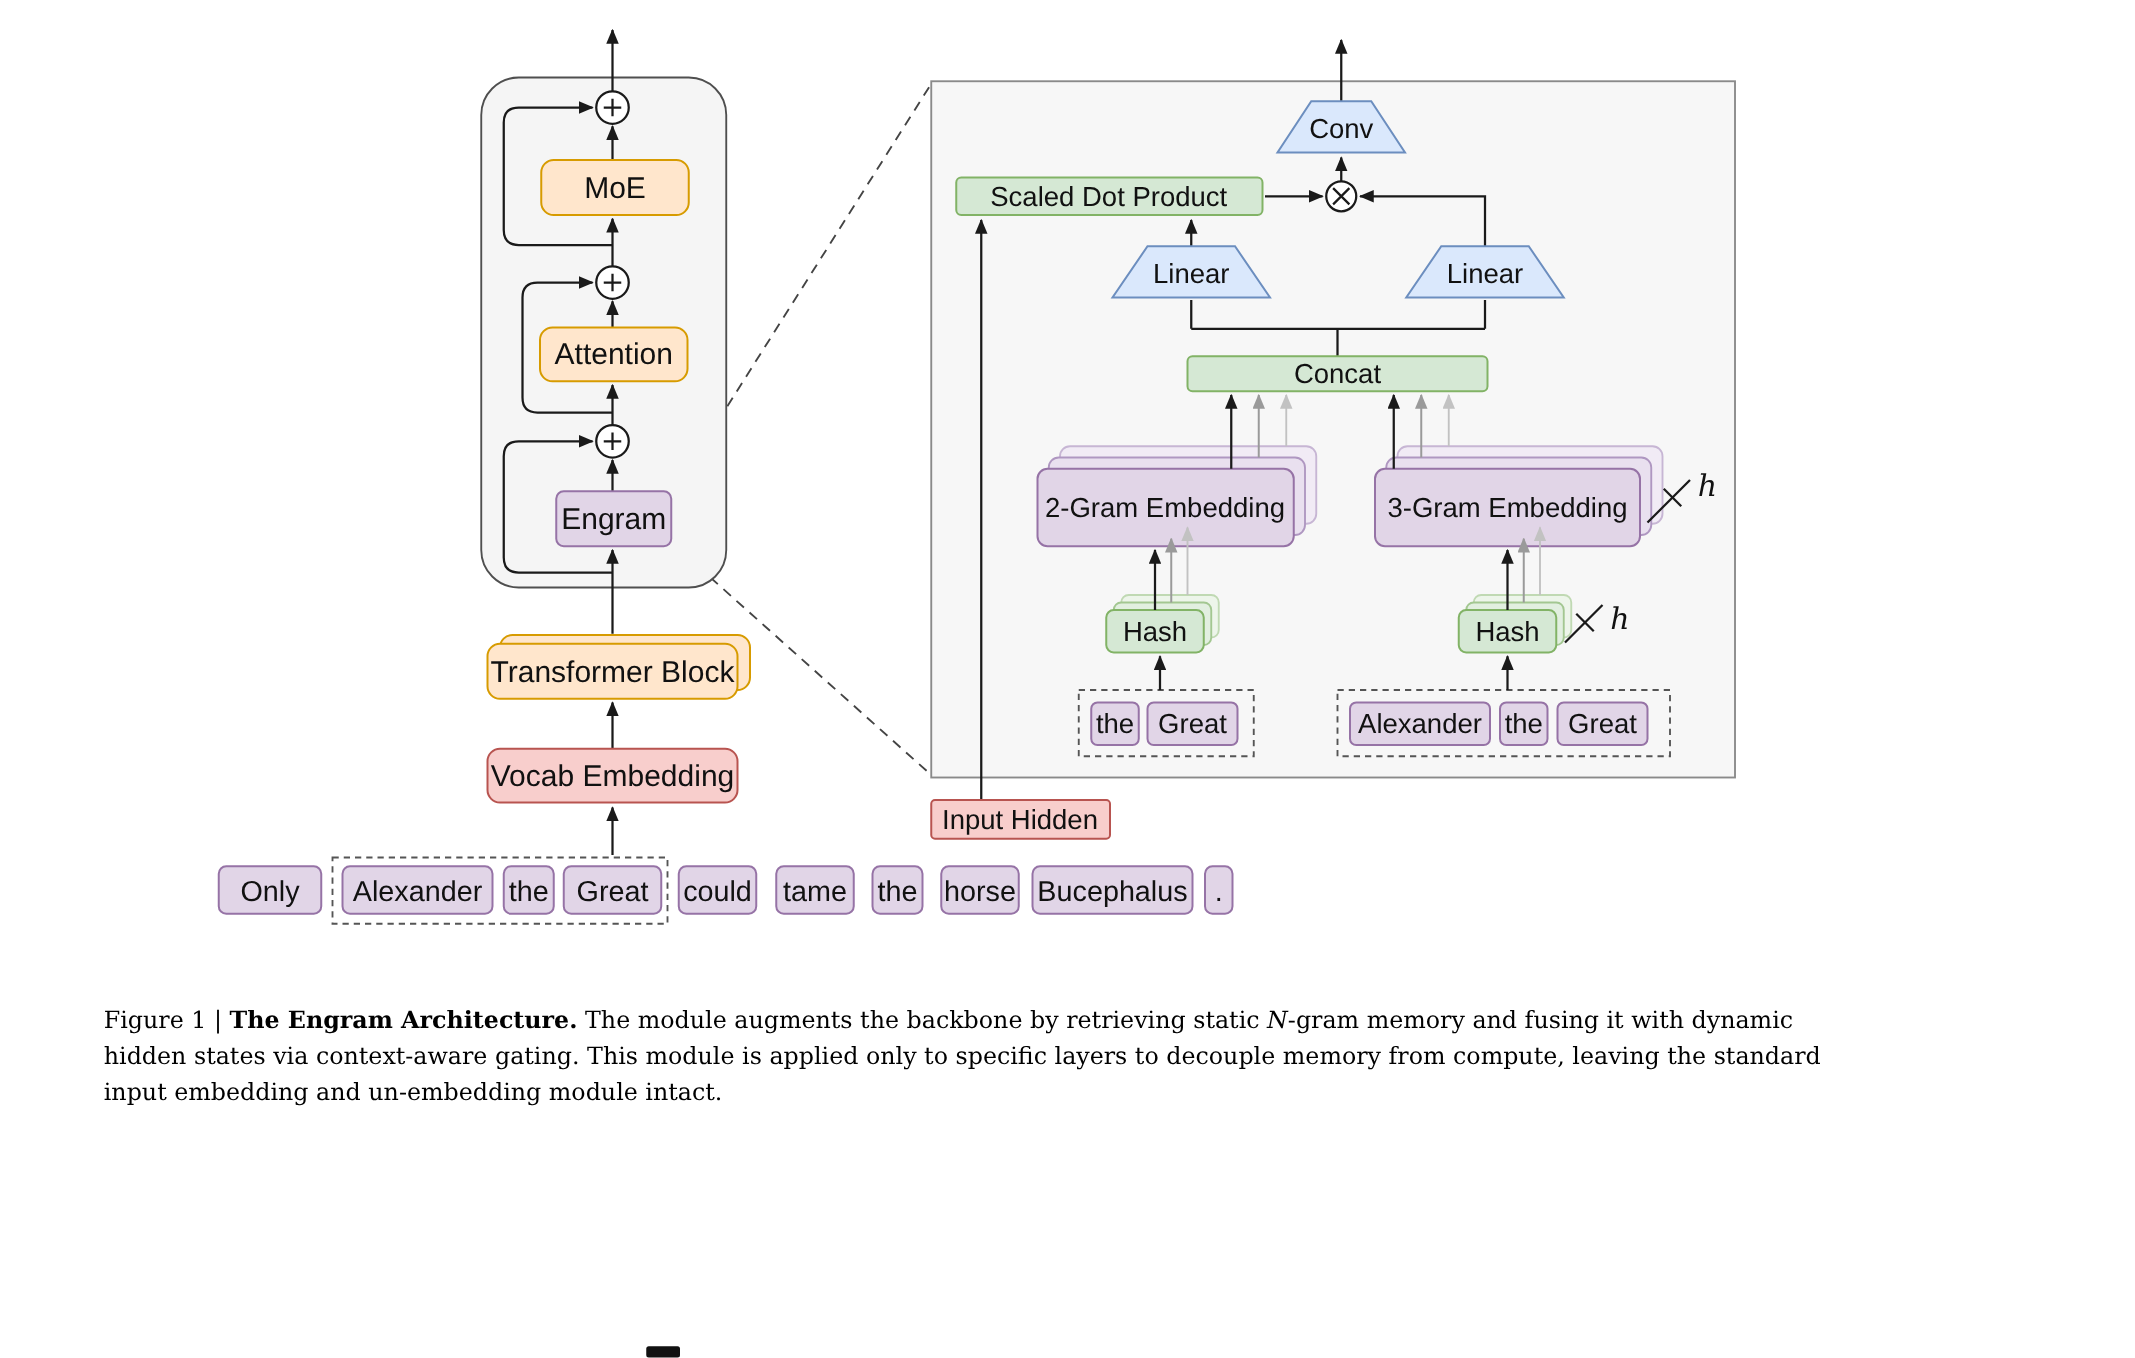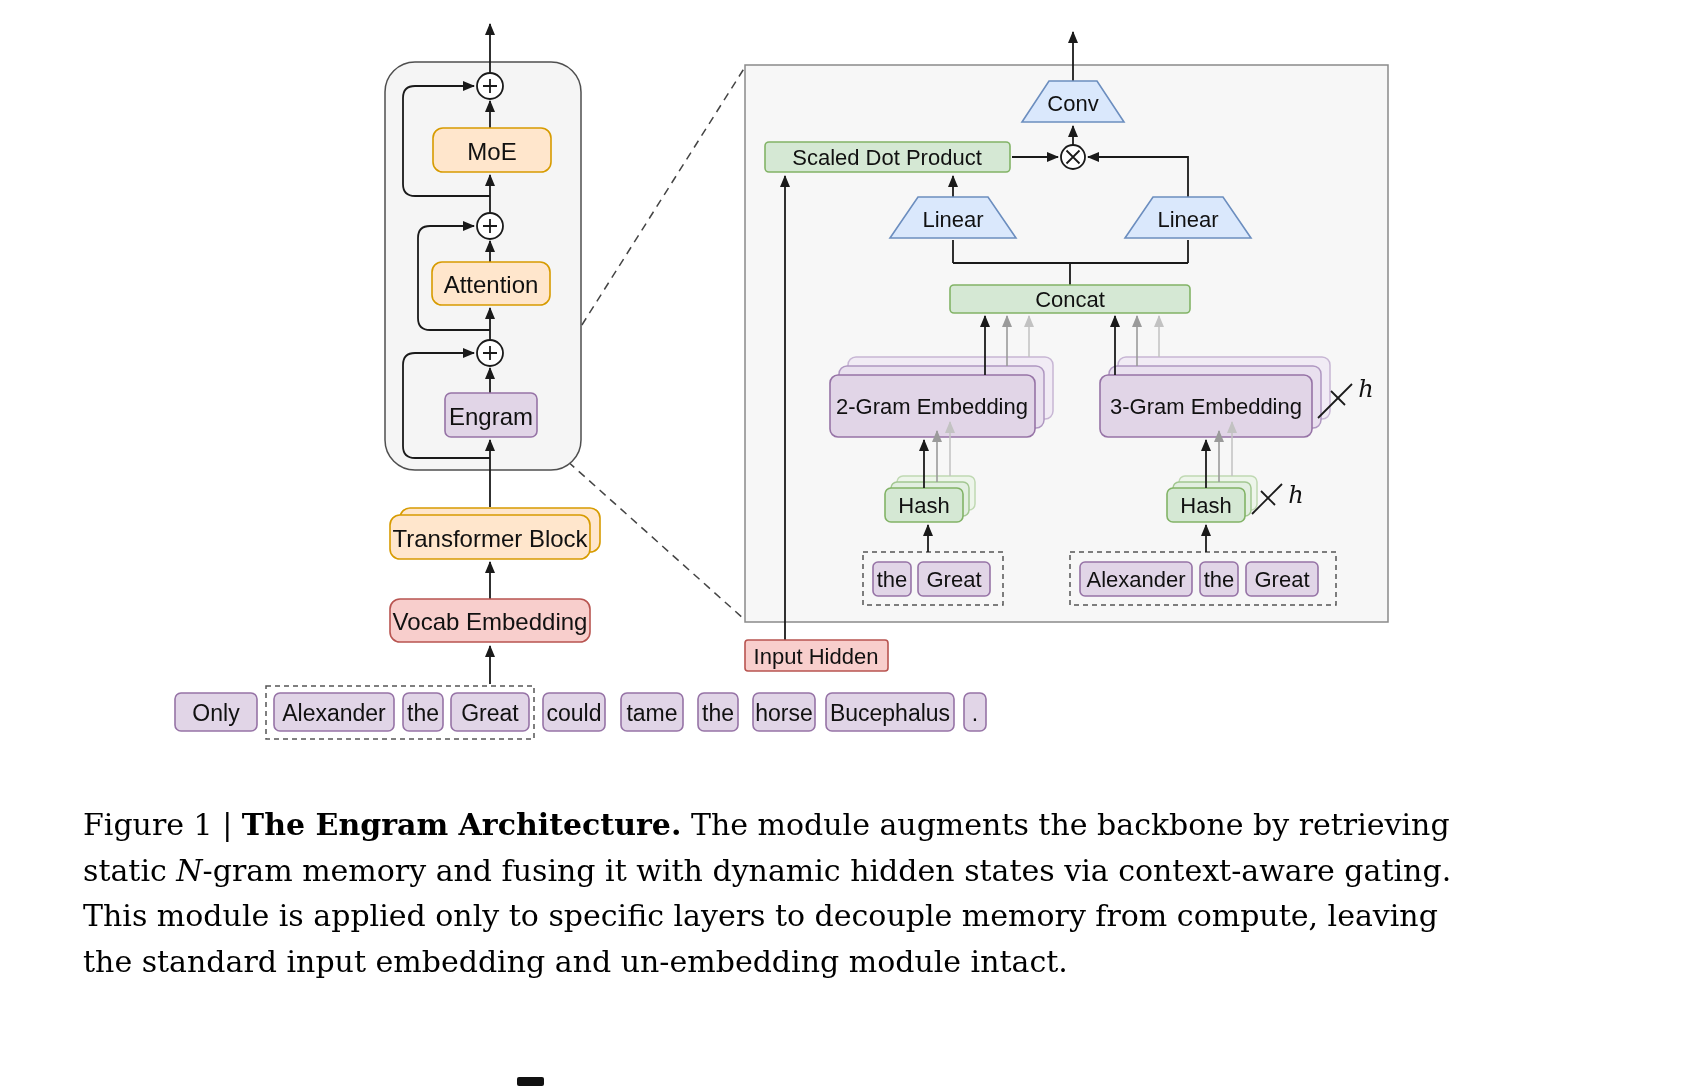--- a/index.html
+++ b/index.html
@@ -35,21 +35,21 @@
   .wire       { stroke:#1a1a1a; stroke-width:1.8; fill:none; }
   .wire-gray  { stroke:#9a9a9a; stroke-width:1.6; fill:none; }
   .wire-light { stroke:#c2c2c2; stroke-width:1.5; fill:none; }
   .dashed     { stroke:#444; stroke-width:1.5; fill:none; stroke-dasharray:8 6; }
   .dashedbox  { fill:none; stroke:#555; stroke-width:1.5; stroke-dasharray:5 4; }
   .node-circle{ fill:#fff; stroke:#1a1a1a; stroke-width:1.8; }
   .node-glyph { stroke:#1a1a1a; stroke-width:1.8; fill:none; }
 
   .caption {
     position:absolute; left:83px; top:802px; width:1412px;
-    font-family:"DejaVu Serif", serif; font-size:30px; line-height:1.52; color:#000;
+    font-family:"DejaVu Serif", serif; font-size:19px; line-height:1.52; color:#000;
   }
   .caption b { font-weight:bold; }
   .caption i { font-style:italic; }
 
   .page-blob {
     position:absolute; left:517px; top:1077px; width:27px; height:9px;
     background:#111; border-radius:2px;
   }
 </style>
 </head>

